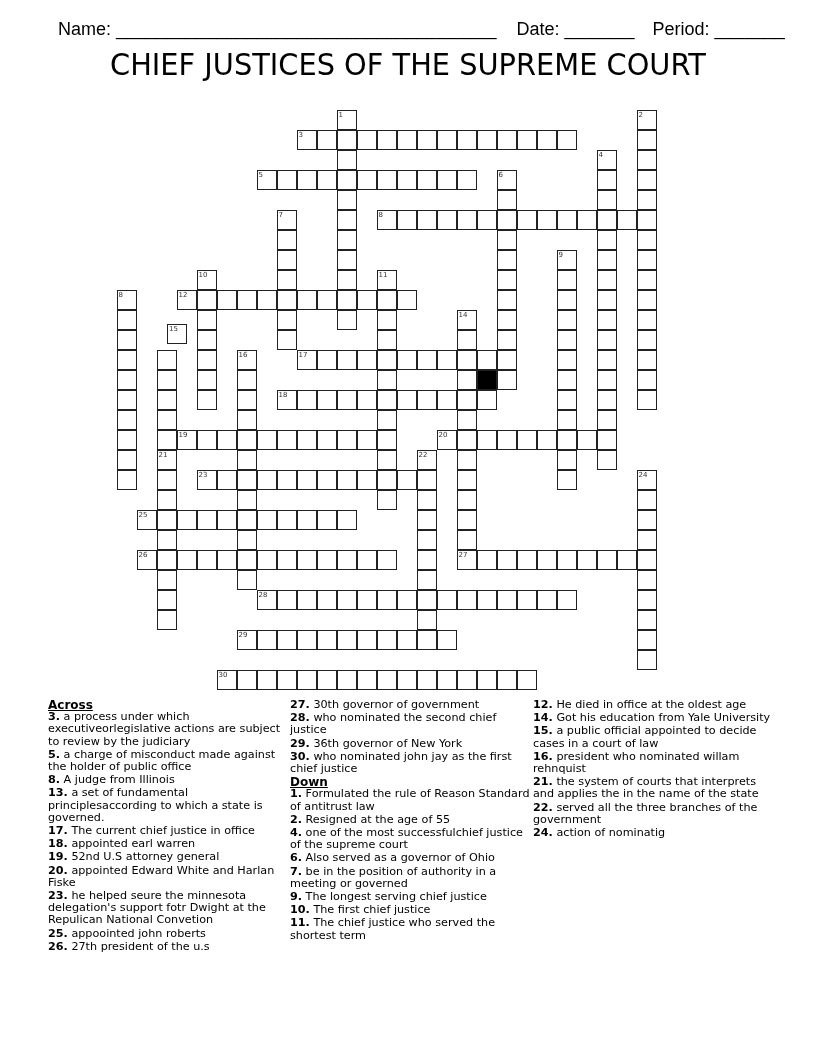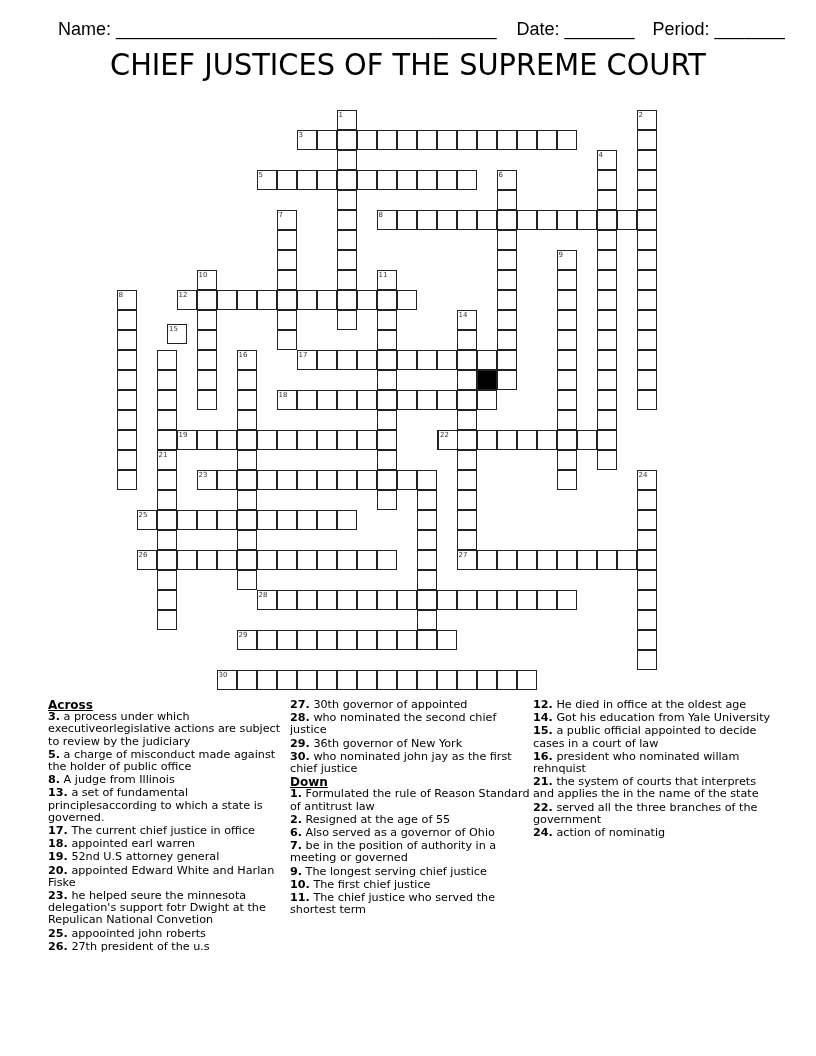--- a/index.html
+++ b/index.html
@@ -283,21 +283,21 @@
       <span class="num">21</span>
     </div>
     <div class="cell" style="left: 157px; top: 470px;"></div>
     <div class="cell" style="left: 157px; top: 490px;"></div>
     <div class="cell" style="left: 157px; top: 510px;"></div>
     <div class="cell" style="left: 157px; top: 530px;"></div>
     <div class="cell" style="left: 157px; top: 550px;"></div>
     <div class="cell" style="left: 157px; top: 570px;"></div>
     <div class="cell" style="left: 157px; top: 590px;"></div>
     <div class="cell" style="left: 157px; top: 610px;"></div>
-    <div class="cell" style="left: 417px; top: 430px; margin-left: 21px;">
+    <div class="cell" style="left: 417px; top: 450px;">
       <span class="num">22</span>
     </div>
     <div class="cell" style="left: 417px; top: 470px;"></div>
     <div class="cell" style="left: 417px; top: 490px;"></div>
     <div class="cell" style="left: 417px; top: 510px;"></div>
     <div class="cell" style="left: 417px; top: 530px;"></div>
     <div class="cell" style="left: 417px; top: 550px;"></div>
     <div class="cell" style="left: 417px; top: 570px;"></div>
     <div class="cell" style="left: 417px; top: 590px;"></div>
     <div class="cell" style="left: 417px; top: 610px;"></div>
@@ -419,29 +419,30 @@
       <div class="clue"><b>19.</b><span> 52nd U.S attorney general</span></div>
       <div class="clue"><b>20.</b><span> appointed Edward White and Harlan Fiske</span></div>
       <div class="clue"><b>23.</b><span> he helped seure the minnesota delegation's support fotr Dwight at the Repulican National Convetion</span></div>
       <div class="clue"><b>25.</b><span> appoointed john roberts</span></div>
       <div class="clue"><b>26.</b><span> 27th president of the u.s</span></div>
     </div>
 </div>
 
 <div class="clues" id="col2">
   <div>
-      <div class="clue"><b>27.</b><span> 30th governor of appointed</span></div>
+      <div class="clue"><b>27.</b><span> 30th governor of government</span></div>
       <div class="clue"><b>28.</b><span> who nominated the second chief justice</span></div>
       <div class="clue"><b>29.</b><span> 36th governor of New York</span></div>
       <div class="clue"><b>30.</b><span> who nominated john jay as the first chief justice</span></div>
     </div>
   <div class="head">Down</div>
   <div>
       <div class="clue"><b>1.</b><span> Formulated the rule of Reason Standard of antitrust law</span></div>
       <div class="clue"><b>2.</b><span> Resigned at the age of 55</span></div>
+      <div class="clue"><b>4.</b><span> one of the most successfulchief justice of the supreme court</span></div>
       <div class="clue"><b>6.</b><span> Also served as a governor of Ohio</span></div>
       <div class="clue"><b>7.</b><span> be in the position of authority in a meeting or governed</span></div>
       <div class="clue"><b>9.</b><span> The longest serving chief justice</span></div>
       <div class="clue"><b>10.</b><span> The first chief justice</span></div>
       <div class="clue"><b>11.</b><span> The chief justice who served the shortest term</span></div>
     </div>
 </div>
 
 <div class="clues" id="col3">
   <div>

